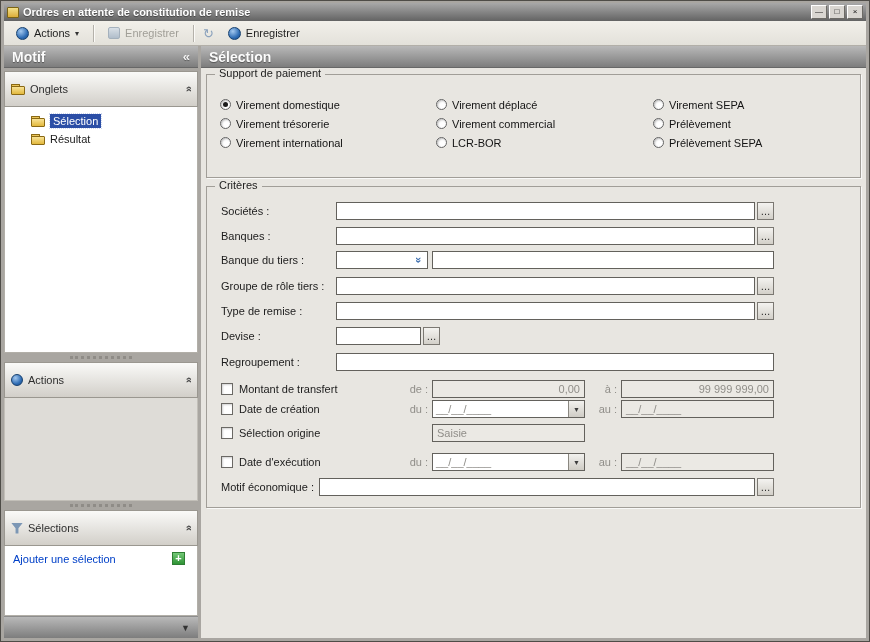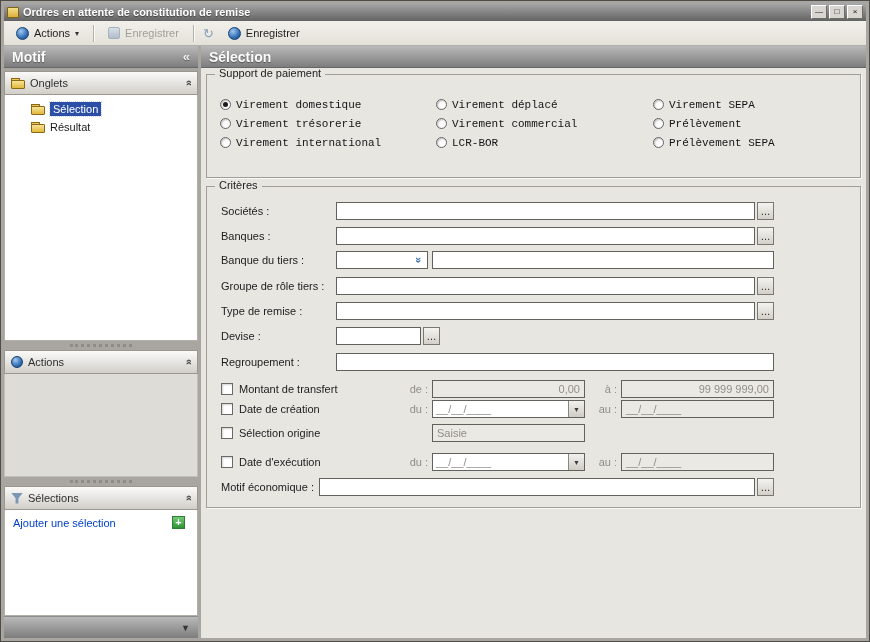--- a/index.html
+++ b/index.html
@@ -41,21 +41,21 @@
 
   
   .sidebar{ width:194px; display:flex; flex-direction:column; }
   .panel-header{ height:22px; background:linear-gradient(180deg,#b9b9b9,#7d7d7d);
                  border-bottom:1px solid #676767; color:#fcfcfc; font-size:14px; font-weight:bold;
                  display:flex; align-items:center; padding:0 8px;
                  text-shadow:0 1px 1px rgba(0,0,0,.4); }
   .panel-header .spacer{ flex:1; }
   .collapse-glyph{ font-size:13px; font-weight:bold; color:#f2f2f2; }
   .side-gap{ height:3px; }
-  .section-bar{ height:24px; background:linear-gradient(180deg,#fafaf8,#d2cfc9);
+  .section-bar{ height:36px; background:linear-gradient(180deg,#fafaf8,#d2cfc9);
                 border:1px solid #9a9790; display:flex; align-items:center; gap:5px;
                 padding:0 6px; font-size:11px; color:#2e2e2e; }
   .section-bar .spacer{ flex:1; }
   .chev-up{ display:inline-block; transform:rotate(-90deg); font-size:11px; color:#4a4a4a;
             font-weight:bold; }
   .tree{ height:246px; background:#ffffff; border:1px solid #b2afa8; border-top:none;
          padding-top:5px; overflow:hidden; }
   .tree-item{ height:18px; display:flex; align-items:center; gap:5px; padding-left:26px;
               font-size:11px; color:#1a1a1a; }
   .tree-label.selected{ background:#2b4ea6; color:#fff; padding:1px 3px; outline:1px dotted #cdd6ee; }
@@ -85,21 +85,21 @@
 
   
   .main{ flex:1; display:flex; flex-direction:column; }
   .content{ flex:1; background:#e8e6e1; position:relative; overflow:hidden;padding-left:29px; }
 
   .groupbox{ position:absolute; border:1px solid #a19e98; box-shadow:1px 1px 0 rgba(255,255,255,.75); }
   .legend{ position:absolute; top:-8px; left:8px; background:#e8e6e1; padding:0 4px;
            font-size:11px; color:#1c1c1c; }
 
   .radio-grid{ position:absolute; left:13px; top:20px; right:8px;
-               display:grid; grid-template-columns:216px 217px 1fr; grid-auto-rows:19px;font-family:Liberation Mono, monospace; }
+               display:grid; grid-template-columns:216px 217px 1fr; grid-auto-rows:19px; }
   .radio-item{ display:flex; align-items:center; gap:5px; font-size:11px; color:#141414; }
   .radio-circle{ width:11px; height:11px; border-radius:50%; background:#fff;
                  border:1px solid #636363; box-shadow:inset 1px 1px 2px rgba(0,0,0,.25);
                  position:relative; flex:none; }
   .radio-circle.checked::after{ content:""; position:absolute; left:2px; top:2px; width:5px;
                  height:5px; border-radius:50%; background:#1c1c1c; }
 
   .row{ position:absolute; left:5px; right:5px; height:19px; }
   .row > *{ position:absolute; top:0; }
   .flabel{ font-size:11px; color:#1c1c1c; line-height:18px; white-space:nowrap; }

